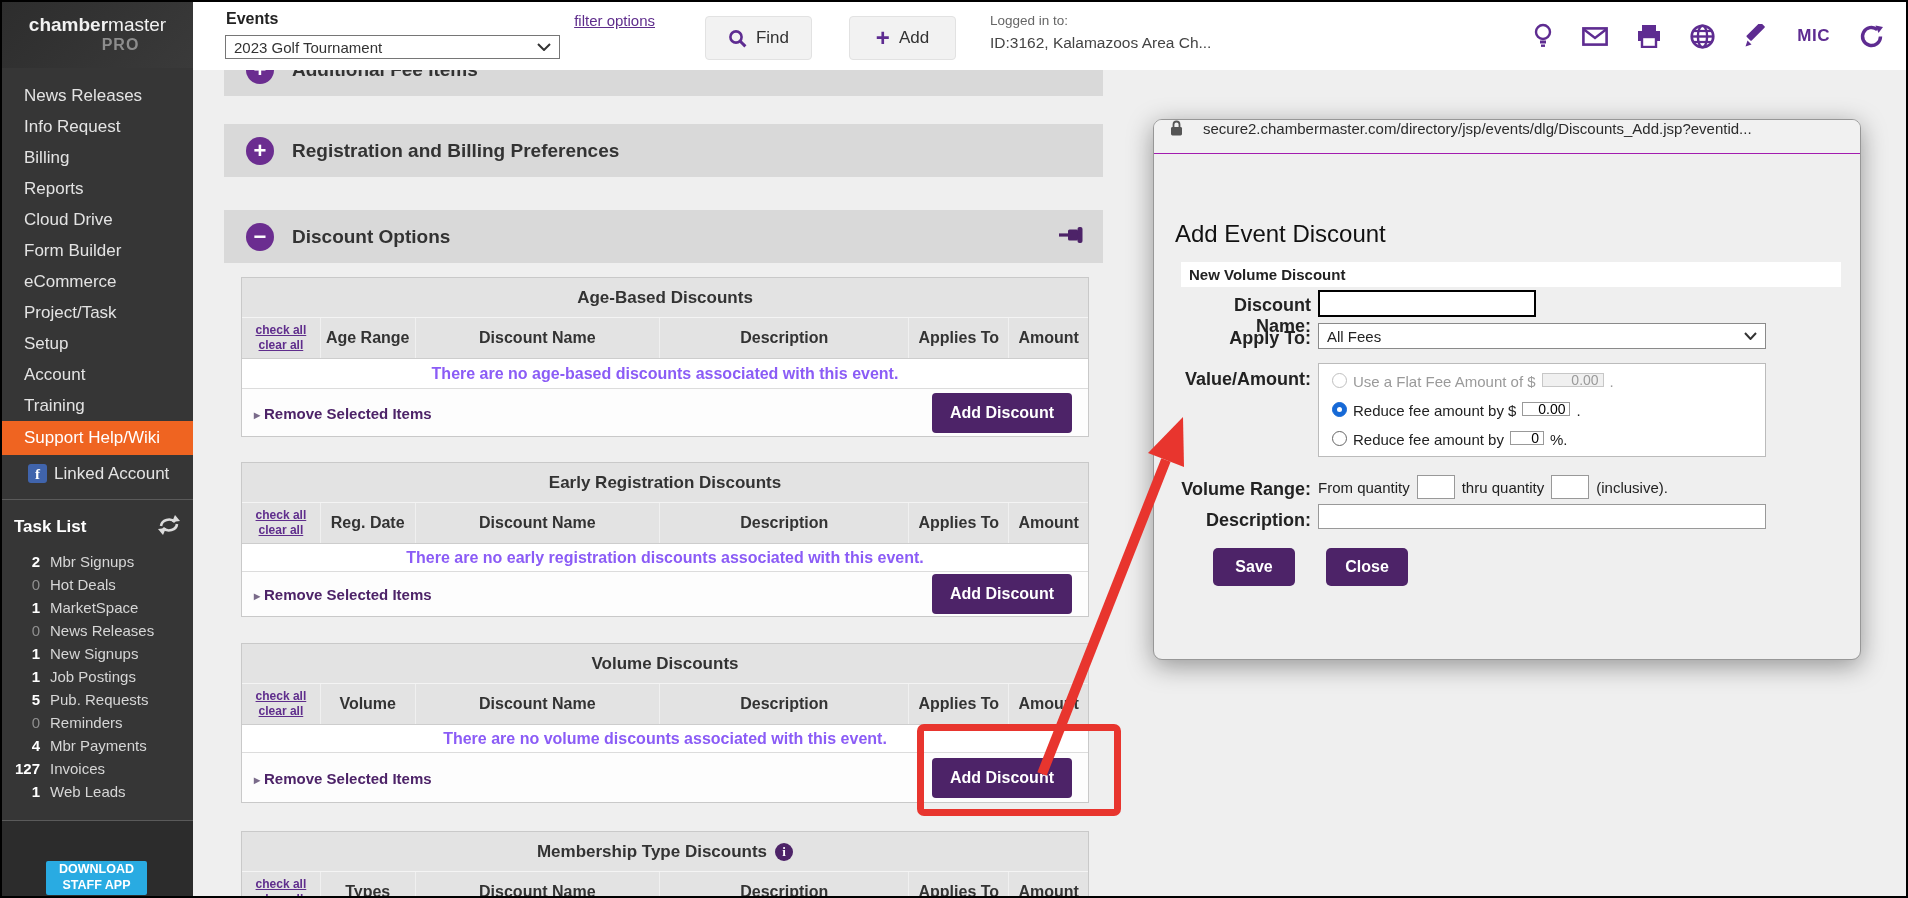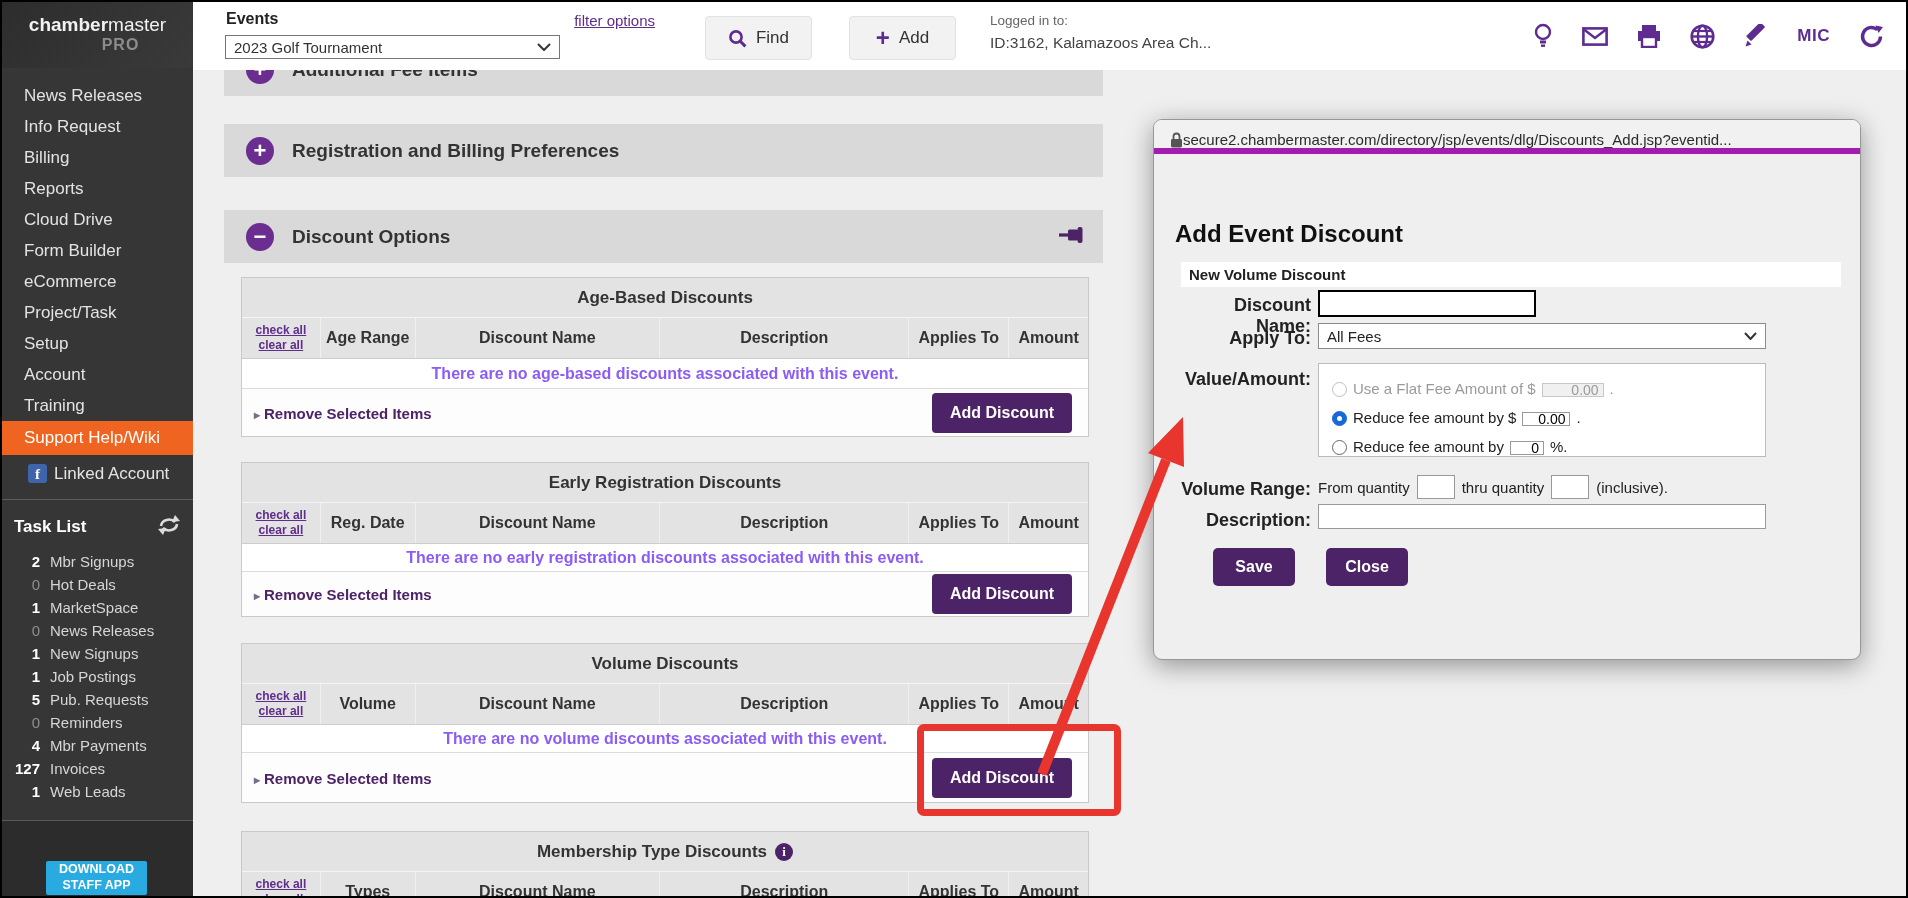--- a/index.html
+++ b/index.html
@@ -93,35 +93,35 @@
            border: 1px solid #979797; border-radius: 9px; box-shadow: 0 6px 26px rgba(0,0,0,0.38);
            background: #efefef; overflow: hidden; }
   .ptitle { height: 35px; background: #cdeac6; display: flex; align-items: center; padding: 0 12px; }
   .favicon { width: 20px; height: 20px; border-radius: 50%; background: #7b3d94; display: flex;
              align-items: center; justify-content: center; flex: 0 0 20px; }
   .ptitle-text { margin-left: 9px; font-size: 14px; color: #2c2c2c; flex: 1; }
   .winctl { display: flex; align-items: center; gap: 34px; margin-right: 8px; }
   .winctl .mini { font-size: 15px; color: #333; cursor: pointer; }
   .winctl .maxi { width: 12px; height: 12px; border: 1.6px solid #333; cursor: pointer; }
   .winctl .clos { font-size: 17px; color: #333; cursor: pointer; }
-  .purlbar { height: 34px; background: #f1f1f1; border-bottom: 6px solid #a21caf; display: flex;
-             align-items: flex-end; padding: 0 16px; gap: 0; }
+  .purlbar { height: 34px; background: #f1f1f1; border-bottom: 1px solid #a21caf; display: flex;
+             align-items: flex-start; padding: 0 16px; gap: 20px; }
   .purl { font-size: 15px; color: #2b2b2b; }
-  .pheading { position: absolute; left: 21px; top: 100px; font-size: 24px; font-weight: bold; color: #111; }
+  .pheading { position: absolute; left: 21px; top: 100px; font-size: 24px; font-weight: normal; color: #111; }
   .psubbar { position: absolute; left: 27px; top: 142px; width: 660px; height: 25px; background: #fff;
              font-size: 15px; font-weight: bold; color: #222; line-height: 25px; padding-left: 8px; }
   .plabel { position: absolute; left: 20px; width: 137px; text-align: right; font-size: 18px; font-weight: bold; color: #222; }
   .pinput { border: 1px solid #999; background: #fff; font-size: 14px; font-family: "Liberation Sans", sans-serif; padding: 0 4px; }
   .name-input { position: absolute; left: 164px; top: 170px; width: 218px; height: 27px; border: 2px solid #000; }
   .apply-select { position: absolute; left: 164px; top: 203px; width: 448px; height: 26px; background: #fff;
                   border: 1px solid #8a8a8a; font-size: 15px; color: #222; display: flex; align-items: center;
                   justify-content: space-between; padding: 0 8px; cursor: pointer; }
   .value-box { position: absolute; left: 164px; top: 243px; width: 448px; height: 94px; background: #fff;
                border: 1px solid #bbb; padding: 9px 13px; }
-  .vrow { display: flex; align-items: flex-end; height: 24px; margin-bottom: 5px; font-size: 15px; color: #222; gap: 6px; }
+  .vrow { display: flex; align-items: flex-start; height: 24px; margin-bottom: 5px; font-size: 15px; color: #222; gap: 6px; }
   .vrow.disabled { color: #9a9a9a; }
   .radio { width: 15px; height: 15px; border-radius: 50%; border: 1.5px solid #666; background: #fff;
            flex: 0 0 15px; position: relative; cursor: pointer; }
   .vrow.disabled .radio { border-color: #bfbfbf; }
   .radio.sel { border-color: #1669d6; background: #1669d6; }
   .radio.sel::after { content: ""; position: absolute; left: 3.5px; top: 3.5px; width: 5px; height: 5px;
                       border-radius: 50%; background: #fff; }
   .vrow .amt { height: 14px; text-align: right; }
   .vrow.disabled .amt { background: #f0f0f0; border-color: #c7c7c7; color: #9a9a9a; }
   .range-row { position: absolute; left: 164px; top: 355px; display: flex; align-items: center; gap: 7px;

